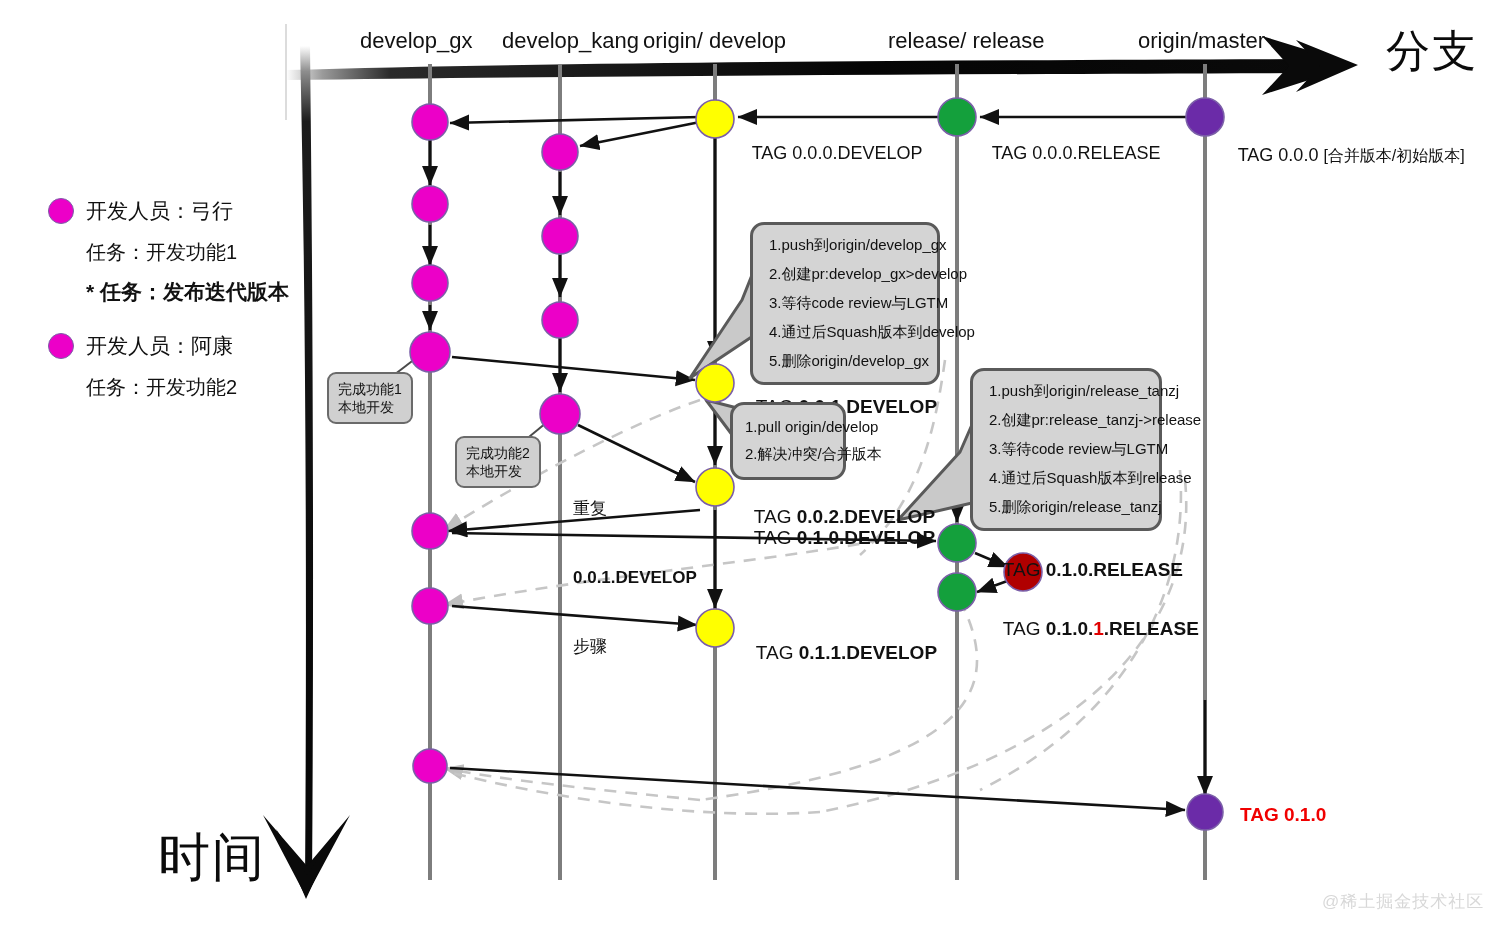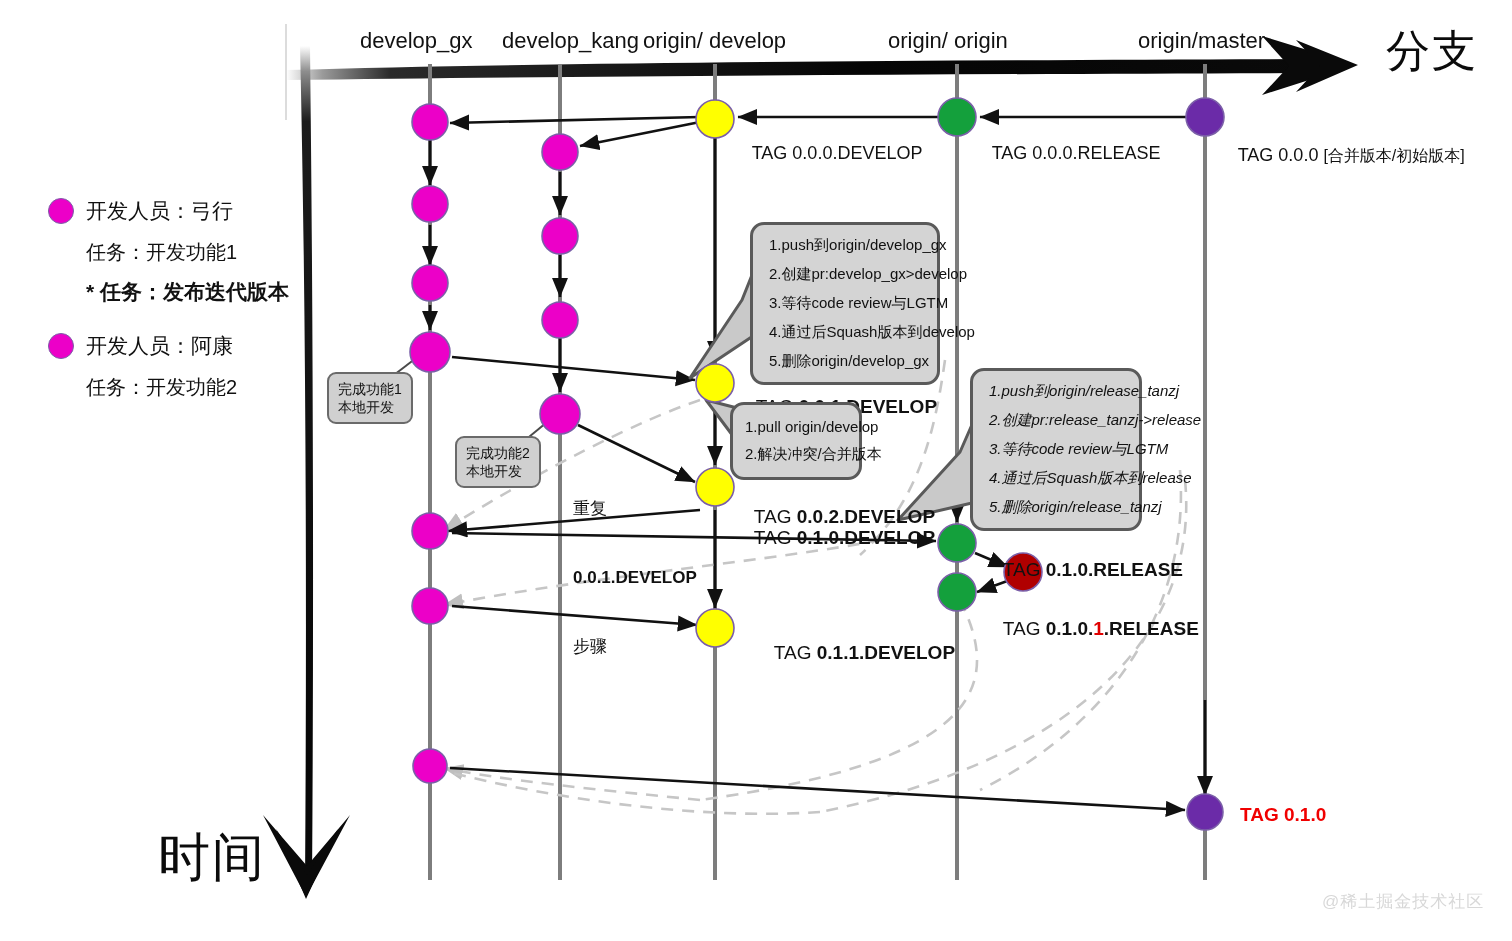--- a/index.html
+++ b/index.html
@@ -186,21 +186,21 @@
       <circle cx="1023" cy="572" r="19" fill="#b00000"></circle>
 
       <circle cx="1205" cy="117" r="19" fill="#6b2ba8"></circle>
       <circle cx="1205" cy="812" r="18" fill="#6b2ba8"></circle>
     </g>
   </svg>
 
   <div class="txt branch-head" style="left:360px;top:28px;">develop_gx</div>
   <div class="txt branch-head" style="left:502px;top:28px;">develop_kang</div>
   <div class="txt branch-head" style="left:643px;top:28px;text-align:center;">origin/ develop</div>
-  <div class="txt branch-head" style="left:888px;top:28px;">origin/ origin</div>
+  <div class="txt branch-head" style="left:888px;top:28px;">release/ release</div>
   <div class="txt branch-head" style="left:1138px;top:28px;">origin/master</div>
 
   <div class="txt axis-word" style="left:1386px;top:26px;">分支</div>
   <div class="txt axis-word" style="left:158px;top:828px;font-size:52px;">时间</div>
 
   <div class="legend-row" style="left:48px;top:197px;">
     <span class="legend-dot"></span>
     <span class="legend-text">开发人员：弓行</span>
   </div>
   <div class="txt legend-sub" style="left:86px;top:241px;">任务：开发功能1</div>
@@ -230,42 +230,42 @@
   </div>
   <div class="txt tag tag-big" style="left:733px;top:505px;">
     <span>TAG </span><b>0.1.0.DEVELOP</b>
   </div>
   <div class="txt tag tag-big" style="left:982px;top:537px;">
     <span>TAG </span><b>0.1.0.RELEASE</b>
   </div>
   <div class="txt tag tag-big" style="left:982px;top:596px;">
     <span>TAG </span><b>0.1.0.</b><b class="redch">1</b><b>.RELEASE</b>
   </div>
-  <div class="txt tag tag-big" style="left:753px;top:620px;text-align:right;">
+  <div class="txt tag tag-big" style="left:735px;top:620px;text-align:right;">
     <span>TAG </span><b>0.1.1.DEVELOP</b>
   </div>
   <div class="txt tag-red" style="left:1240px;top:804px;">TAG 0.1.0</div>
 
   <div class="callout" style="left:750px;top:222px;width:190px;">
     <div class="line">1.push到origin/develop_gx</div>
     <div class="line">2.创建pr:develop_gx&gt;develop</div>
     <div class="line">3.等待code review与LGTM</div>
     <div class="line">4.通过后Squash版本到develop</div>
     <div class="line">5.删除origin/develop_gx</div>
   </div>
 
-  <div class="callout" style="left:970px;top:368px;width:172px;font-style:italic;">
+  <div class="callout" style="left:970px;top:368px;width:192px;">
     <div class="line">1.push到origin/release_tanzj</div>
     <div class="line">2.创建pr:release_tanzj-&gt;release</div>
     <div class="line">3.等待code review与LGTM</div>
     <div class="line">4.通过后Squash版本到release</div>
     <div class="line">5.删除origin/release_tanzj</div>
   </div>
 
-  <div class="callout" style="left:730px;top:402px;width:132px;padding:8px 12px;">
+  <div class="callout" style="left:730px;top:402px;width:116px;padding:8px 12px;">
     <div class="line">1.pull origin/develop</div>
     <div class="line">2.解决冲突/合并版本</div>
   </div>
 
   <div class="minibox" style="left:327px;top:372px;">
     <div class="line">完成功能1</div>
     <div class="line">本地开发</div>
   </div>
   <div class="minibox" style="left:455px;top:436px;">
     <div class="line">完成功能2</div>

